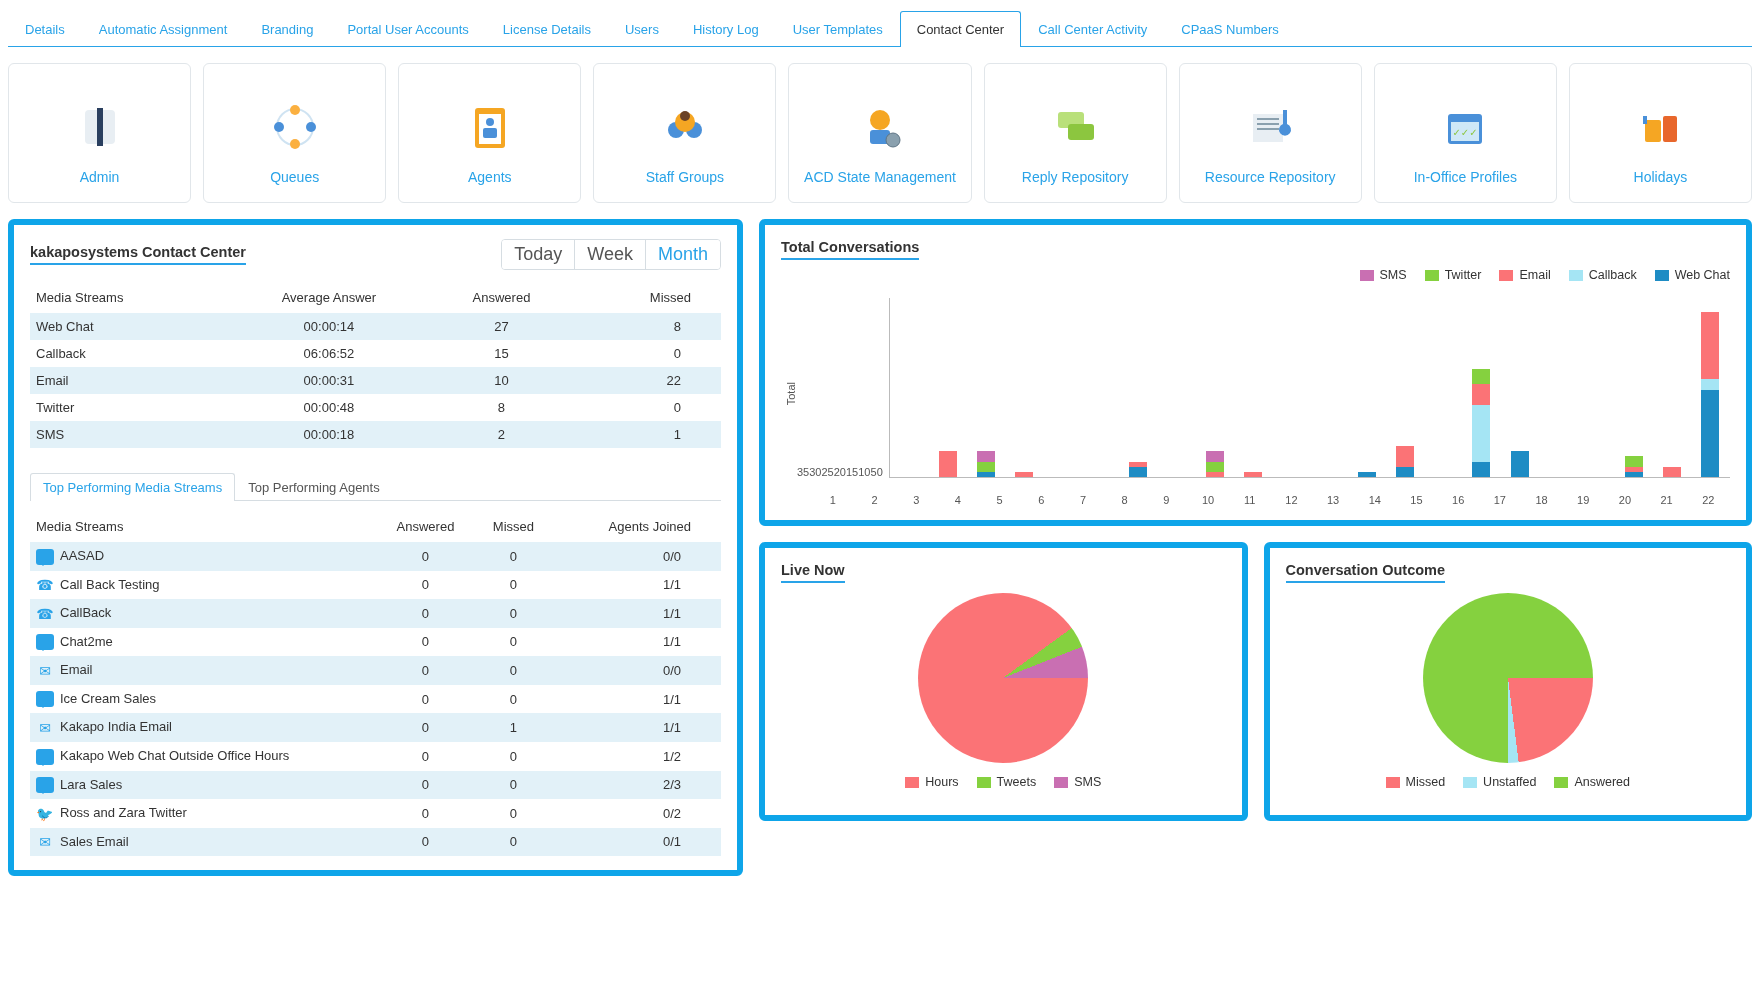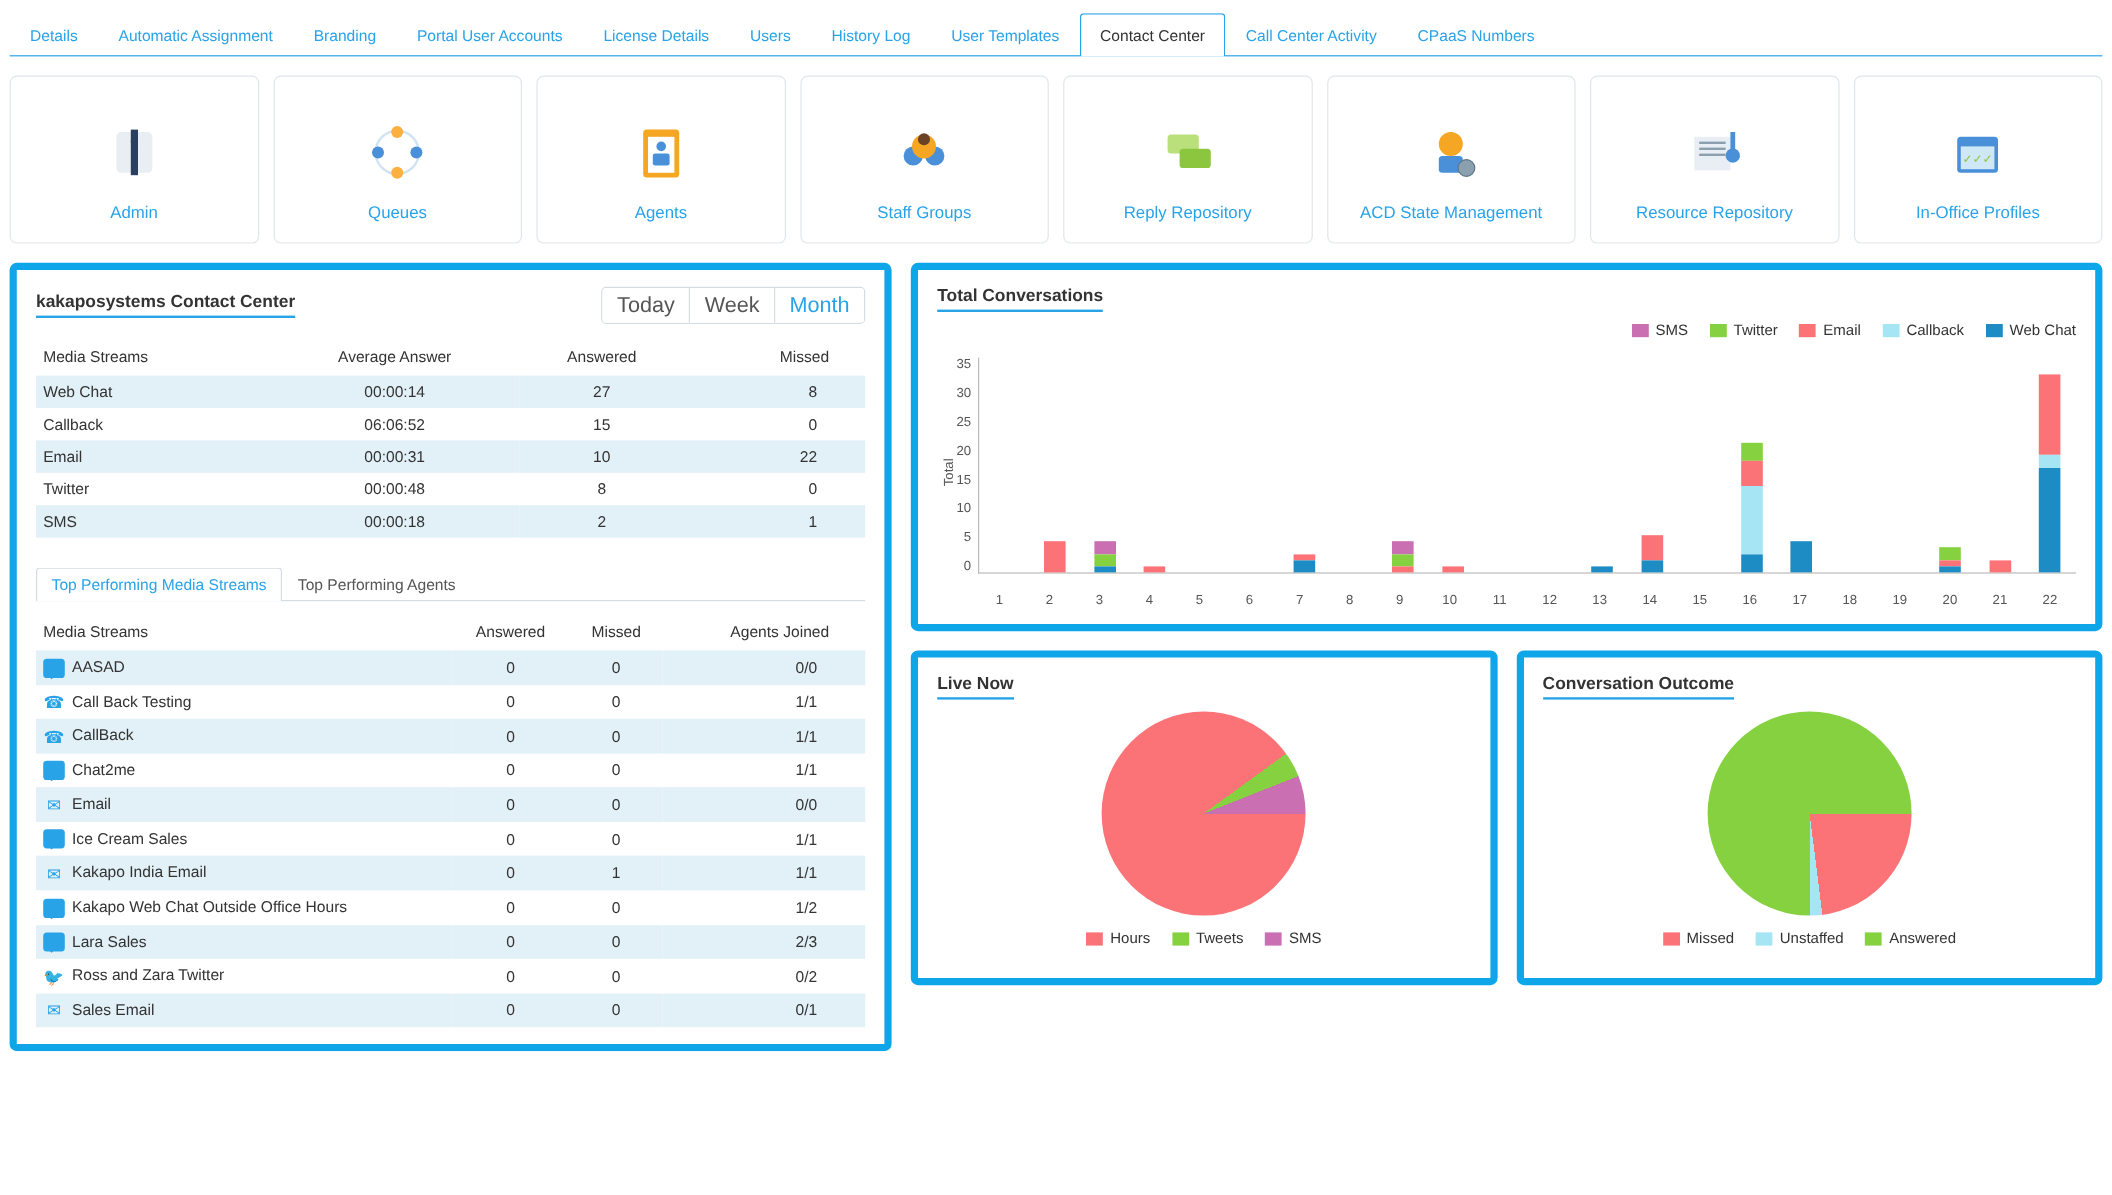--- a/index.html
+++ b/index.html
@@ -45,21 +45,21 @@
 .i-email { color: #29a3e8; font-size: 14px; }
 .i-twitter { color: #29a3e8; font-size: 14px; }
 
 
 .chart-row { display: grid; grid-template-columns: 1fr 1fr; gap: 16px; margin-top: 16px; }
 .legend { display: flex; gap: 18px; justify-content: center; margin: 8px 0 12px; flex-wrap: wrap; font-size: 12.5px; }
 .legend.right { justify-content: flex-end; }
 .legend-item { display: flex; align-items: center; gap: 6px; }
 .sw { width: 14px; height: 11px; display: inline-block; }
 .bar-chart { display: flex; height: 200px; }
-.y-axis { display: flex; flex-direction: column; justify-content: space-between; align-items: flex-end; padding-right: 6px; font-size: 11px; color: #555; height: 180px; margin-top: 4px; }
+.y-axis { display: flex; flex-direction: row; justify-content: space-between; align-items: flex-end; padding-right: 6px; font-size: 11px; color: #555; height: 180px; margin-top: 4px; }
 .y-label { writing-mode: vertical-rl; transform: rotate(180deg); font-size: 11px; color: #555; align-self: center; padding-right: 4px; }
 .plot { flex: 1; display: flex; align-items: flex-end; gap: 6px; border-left: 1px solid #bbb; border-bottom: 1px solid #bbb; height: 180px; padding: 0 4px; position: relative; margin-top: 4px; }
 .bar-slot { flex: 1; display: flex; flex-direction: column; justify-content: flex-end; align-items: center; height: 100%; }
 .stack { width: 18px; display: flex; flex-direction: column-reverse; }
 .seg { width: 100%; }
 .x-labels { display: flex; margin-left: 30px; padding: 0 4px; gap: 6px; }
 .x-labels span { flex: 1; text-align: center; font-size: 11px; color: #555; }
 
 .pie-wrap { display: flex; justify-content: center; padding: 10px 0 4px; }
 .pie { width: 170px; height: 170px; border-radius: 50%; }
@@ -122,35 +122,35 @@
           <circle cx="38" cy="28" r="8" fill="#4a90d9"></circle>
           <circle cx="29" cy="20" r="10" fill="#f5a623"></circle>
           <circle cx="29" cy="14" r="5" fill="#6b4226"></circle>
         </svg>
       </div>
       <div class="label">Staff Groups</div>
     </div>
     <div class="tile">
       <div class="icon">
         <svg width="58" height="50">
-          <rect x="12" y="10" width="26" height="16" rx="3" fill="#b9e07a"></rect>
-          <rect x="22" y="22" width="26" height="16" rx="3" fill="#8cc63f"></rect>
-        </svg>
-      </div>
-      <div class="label">Reply Repository</div>
-    </div>
-    <div class="tile">
-      <div class="icon">
-        <svg width="58" height="50">
           <circle cx="29" cy="18" r="10" fill="#f5a623"></circle>
           <rect x="19" y="28" width="20" height="14" rx="3" fill="#4a90d9"></rect>
           <circle cx="42" cy="38" r="7" fill="#8aa0ae" stroke="#5f7585"></circle>
         </svg>
       </div>
       <div class="label">ACD State Management</div>
+    </div>
+    <div class="tile">
+      <div class="icon">
+        <svg width="58" height="50">
+          <rect x="12" y="10" width="26" height="16" rx="3" fill="#b9e07a"></rect>
+          <rect x="22" y="22" width="26" height="16" rx="3" fill="#8cc63f"></rect>
+        </svg>
+      </div>
+      <div class="label">Reply Repository</div>
     </div>
     <div class="tile">
       <div class="icon">
         <svg width="58" height="50">
           <rect x="12" y="12" width="30" height="28" fill="#e8eef3"></rect>
           <rect x="16" y="16" width="22" height="2" fill="#8aa0ae"></rect>
           <rect x="16" y="21" width="22" height="2" fill="#8aa0ae"></rect>
           <rect x="16" y="26" width="22" height="2" fill="#8aa0ae"></rect>
           <path d="M42 8 v14 a6 6 0 1 0 4 0 V8 z" fill="#4a90d9"></path>
         </svg>
@@ -159,20 +159,30 @@
     </div>
     <div class="tile">
       <div class="icon">
         <svg width="58" height="50">
           <rect x="12" y="12" width="34" height="30" rx="3" fill="#4a90d9"></rect>
           <rect x="15" y="20" width="28" height="19" fill="#cfe8f7"></rect>
           <text x="29" y="34" text-anchor="middle" font-size="10" fill="#8cc63f">✓✓✓</text>
         </svg>
       </div>
       <div class="label">In-Office Profiles</div>
+    </div>
+    <div class="tile">
+      <div class="icon">
+        <svg width="58" height="50">
+          <rect x="14" y="18" width="16" height="22" rx="2" fill="#f5a623"></rect>
+          <rect x="32" y="14" width="14" height="26" rx="2" fill="#e8672c"></rect>
+          <rect x="12" y="14" width="4" height="8" fill="#4a90d9"></rect>
+        </svg>
+      </div>
+      <div class="label">Holidays</div>
     </div>
   </div>
 
 <div class="grid">
 
   <div class="panel">
     <div class="panel-header">
       <h3>kakaposystems Contact Center</h3>
       <div class="btn-group" id="range-btns">
           <div class="btn">Today</div>

